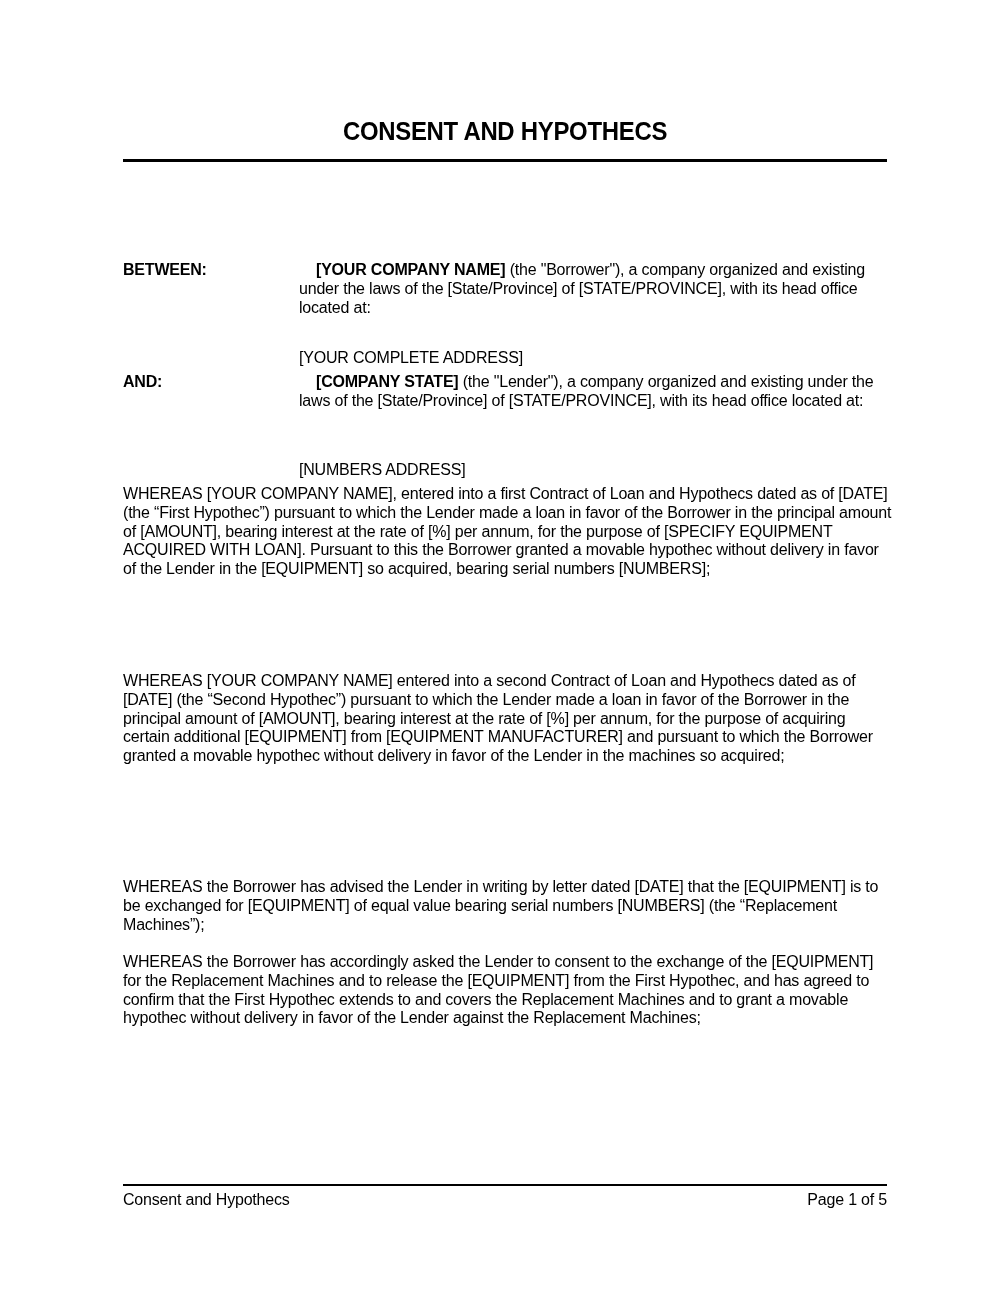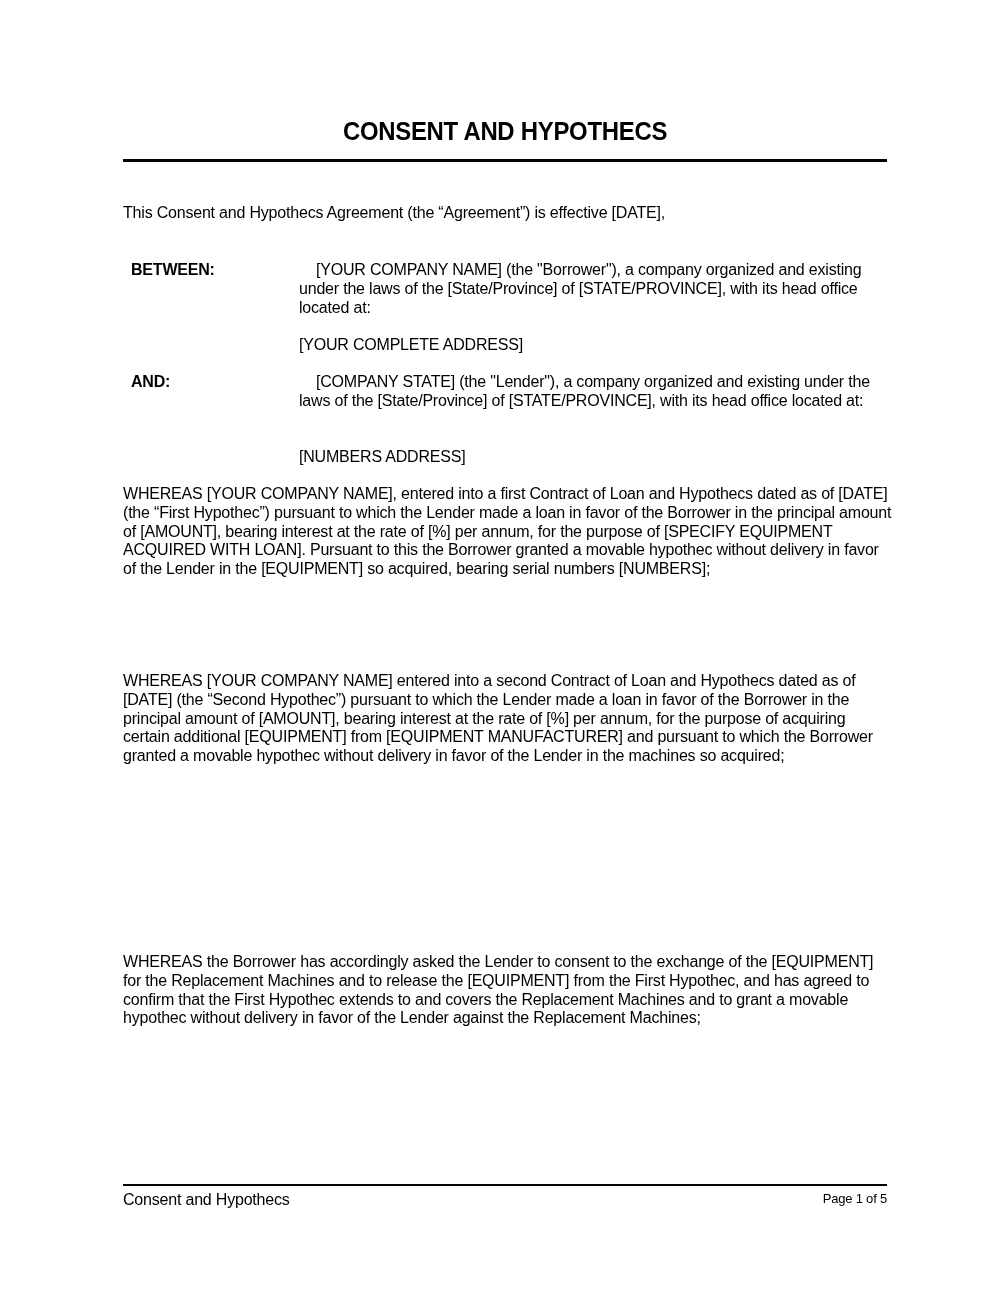--- a/index.html
+++ b/index.html
@@ -5,50 +5,50 @@
   html, body { margin: 0; padding: 0; background: #ffffff; }
   body { width: 1000px; height: 1290px; position: relative; overflow: hidden;
          font-family: "Liberation Sans", sans-serif; color: #000; }
   .page { position: absolute; left: 7px; top: 0; width: 1000px; height: 1290px; }
   .title { position: absolute; left: 116px; width: 764px; top: 116px; text-align: center;
            font-weight: bold; font-size: 26px; letter-spacing: -0.3px; transform: scaleX(0.92); transform-origin: center; }
   .title-rule { position: absolute; left: 116px; width: 764px; top: 159px; height: 3px; background: #000; }
   .body-text { font-size: 16px; line-height: 18.8px; letter-spacing: -0.2px; }
   .intro { position: absolute; left: 116px; top: 204px; width: 770px; }
   .party { position: absolute; left: 116px; width: 770px; }
-  .party-label { position: absolute; left: 0; top: 0; font-weight: bold; margin-left: 8px; }
+  .party-label { position: absolute; left: 0; top: 0; font-weight: bold; }
   .party-text { position: absolute; left: 176px; top: 0; width: 594px; }
-  .party-text .bold { font-weight: normal; padding-left: 17px; }
-  .party-addr { position: absolute; left: 176px; width: 594px; }
+  .party-text .bold { font-weight: bold; padding-left: 17px; }
+  .party-addr { position: absolute; left: 176px; width: 594px; margin-top: 13px; }
   .whereas { position: absolute; left: 116px; width: 772px; }
   .footer-rule { position: absolute; left: 116px; width: 764px; top: 1184px; height: 2px; background: #000; }
   .footer-left { position: absolute; left: 116px; top: 1191px; font-size: 16px; letter-spacing: -0.2px; }
-  .footer-right { position: absolute; right: 120px; top: 1191px; font-size: 13px; letter-spacing: -0.2px; }
+  .footer-right { position: absolute; right: 120px; top: 1191px; font-size: 16px; letter-spacing: -0.2px; }
 </style>
 </head>
 <body>
 
 <div class="page">
   <div class="title">CONSENT AND HYPOTHECS</div>
   <div class="title-rule"></div>
 
-  <div class="intro body-text">This Consent and Hypothecs Agreement (the “Agreement”) is effective [DATE],</div>
 
   <div class="party body-text" style="top:261px;">
     <span class="party-label">BETWEEN:</span>
     <div class="party-text"><span class="bold">[YOUR COMPANY NAME]</span><span> (the "Borrower"), a company organized and existing under the laws of the [State/Province] of [STATE/PROVINCE], with its head office located at:</span></div>
     <div class="party-addr" style="top:75px;">[YOUR COMPLETE ADDRESS]</div>
   </div>
 
   <div class="party body-text" style="top:373px;">
     <span class="party-label">AND:</span>
     <div class="party-text"><span class="bold">[COMPANY STATE]</span><span> (the "Lender"), a company organized and existing under the laws of the [State/Province] of [STATE/PROVINCE], with its head office located at:</span></div>
     <div class="party-addr" style="top:75px;">[NUMBERS ADDRESS]</div>
   </div>
 
   <div class="whereas body-text" style="top:485px;">WHEREAS [YOUR COMPANY NAME], entered into a first Contract of Loan and Hypothecs dated as of [DATE] (the “First Hypothec”) pursuant to which the Lender made a loan in favor of the Borrower in the principal amount of [AMOUNT], bearing interest at the rate of [%] per annum, for the purpose of [SPECIFY EQUIPMENT ACQUIRED WITH LOAN]. Pursuant to this the Borrower granted a movable hypothec without delivery in favor of the Lender in the [EQUIPMENT] so acquired, bearing serial numbers [NUMBERS];</div>
   <div class="whereas body-text" style="top:672px;">WHEREAS [YOUR COMPANY NAME] entered into a second Contract of Loan and Hypothecs dated as of [DATE] (the “Second Hypothec”) pursuant to which the Lender made a loan in favor of the Borrower in the principal amount of [AMOUNT], bearing interest at the rate of [%] per annum, for the purpose of acquiring certain additional [EQUIPMENT] from [EQUIPMENT MANUFACTURER] and pursuant to which the Borrower granted a movable hypothec without delivery in favor of the Lender in the machines so acquired;</div>
+  <div class="whereas body-text" style="top:878px;">WHEREAS the Borrower has advised the Lender in writing by letter dated [DATE] that the [EQUIPMENT] is to be exchanged for [EQUIPMENT] of equal value bearing serial numbers [NUMBERS] (the “Replacement Machines”);</div>
   <div class="whereas body-text" style="top:953px;">WHEREAS the Borrower has accordingly asked the Lender to consent to the exchange of the [EQUIPMENT] for the Replacement Machines and to release the [EQUIPMENT] from the First Hypothec, and has agreed to confirm that the First Hypothec extends to and covers the Replacement Machines and to grant a movable hypothec without delivery in favor of the Lender against the Replacement Machines;</div>
 
   <div class="footer-rule"></div>
   <div class="footer-left">Consent and Hypothecs</div>
   <div class="footer-right">Page 1 of 5</div>
 </div>
 
 </body></html>

